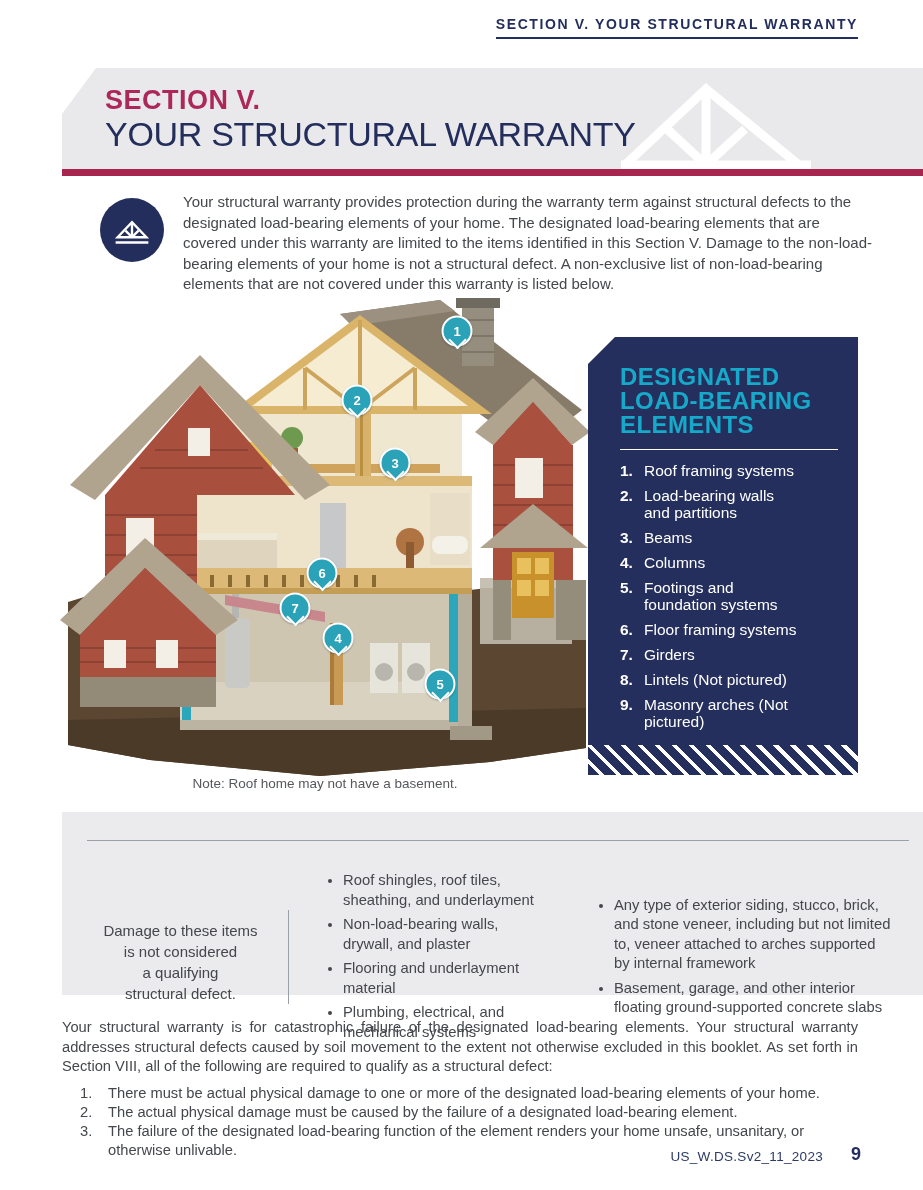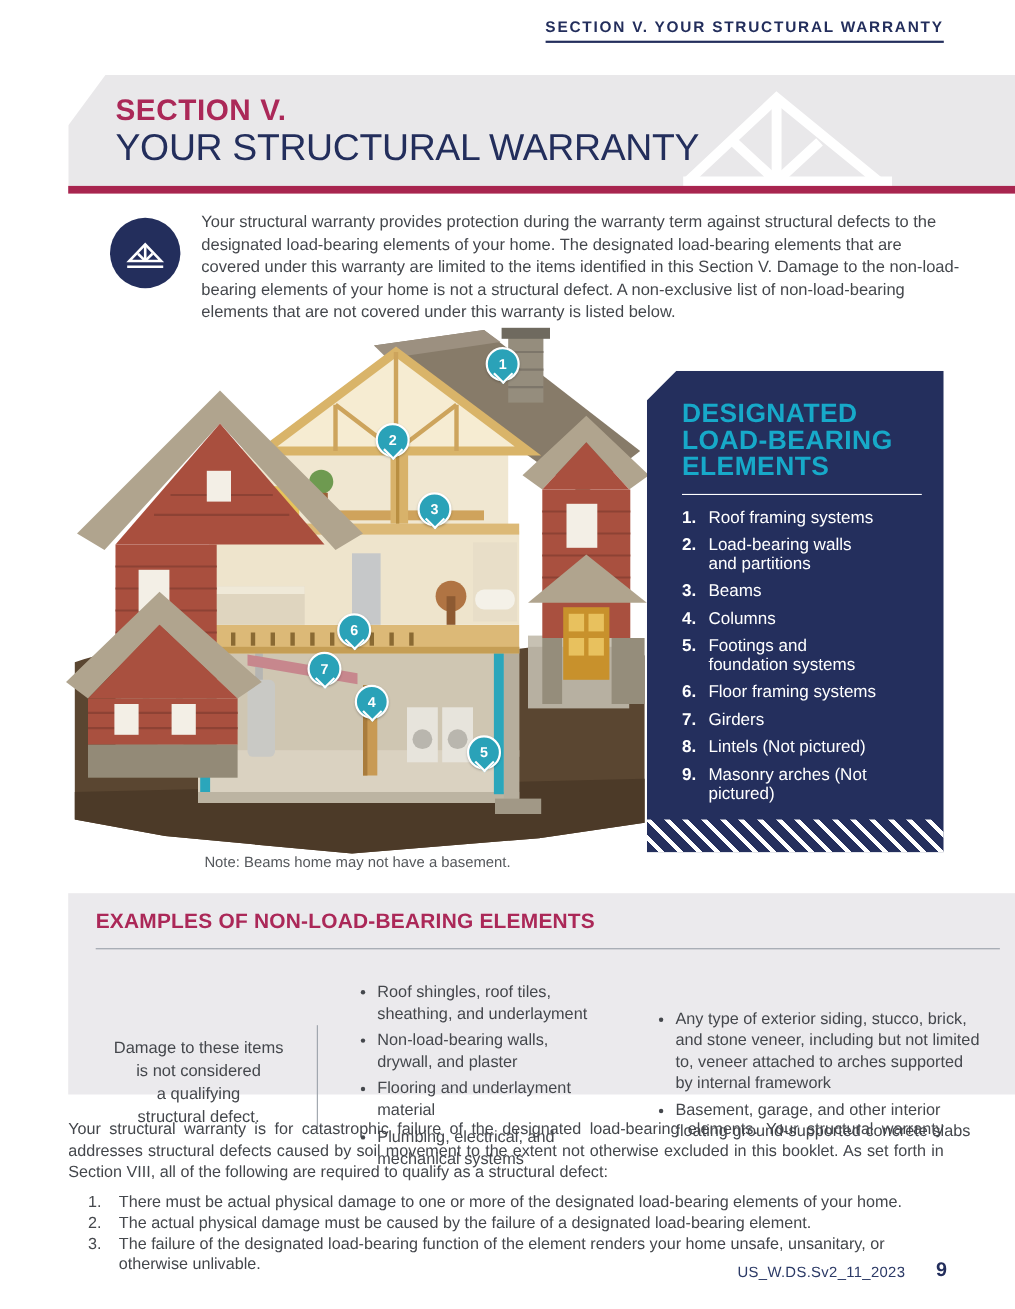--- a/index.html
+++ b/index.html
@@ -254,21 +254,21 @@
     <div>
         <div class="pin" style="left: 397px; top: 41px;">1</div>
         <div class="pin" style="left: 297px; top: 110px;">2</div>
         <div class="pin" style="left: 335px; top: 173px;">3</div>
         <div class="pin" style="left: 262px; top: 283px;">6</div>
         <div class="pin" style="left: 235px; top: 318px;">7</div>
         <div class="pin" style="left: 278px; top: 348px;">4</div>
         <div class="pin" style="left: 380px; top: 394px;">5</div>
       </div>
   </div>
-  <div class="note">Note: Beams home may not have a basement.</div>
+  <div class="note">Note: Roof home may not have a basement.</div>
 
   <div class="panel">
     <div class="panel-title">DESIGNATED
 LOAD-BEARING
 ELEMENTS</div>
     <hr class="panel-hr">
     <div>
         <div class="d-item">
         <span class="d-num">1.</span>
         <span class="d-text">Roof framing systems</span>
@@ -305,21 +305,20 @@
       </div>
         <div class="d-item">
         <span class="d-num">9.</span>
         <span class="d-text">Masonry arches (Not pictured)</span>
       </div>
       </div>
     <div class="stripes"></div>
   </div>
 
   <div class="examples">
-    <div class="ex-heading">EXAMPLES OF NON-LOAD-BEARING ELEMENTS</div>
     <hr class="ex-hr">
     <div class="ex-cols">
       <div class="ex-aside">Damage to these items
 is not considered
 a qualifying
 structural defect.</div>
       <div class="ex-col mid">
         <ul>
             <li>Roof shingles, roof tiles, sheathing, and underlayment</li>
             <li>Non-load-bearing walls, drywall, and plaster</li>

